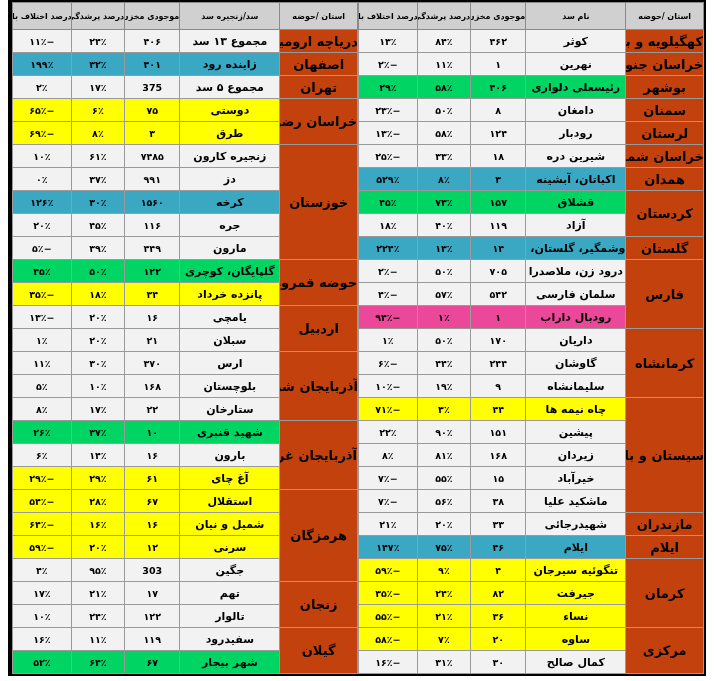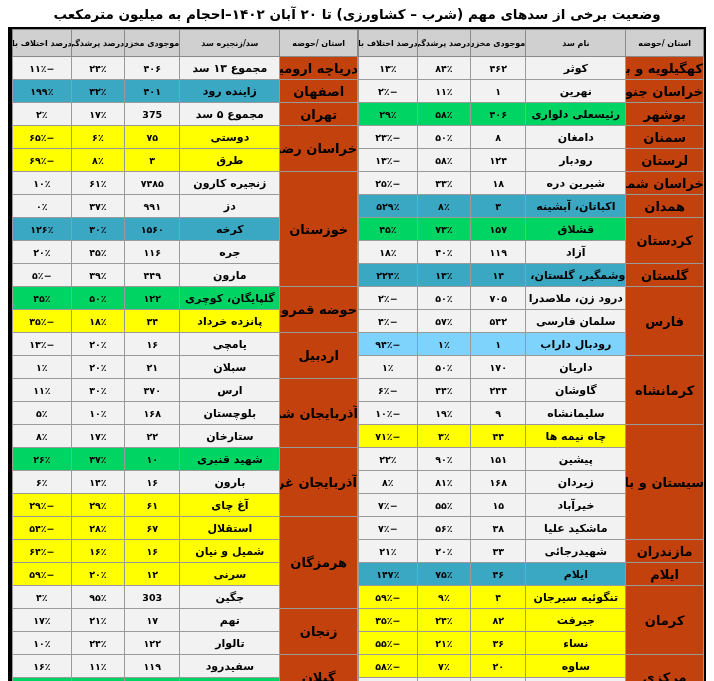--- a/index.html
+++ b/index.html
@@ -73,28 +73,27 @@
   col.c-dam{width:29%;}
   col.c-vol{width:16%;}
   col.c-fill{width:15.5%;}
   col.c-diff{width:17%;}
 
   
   .s-none{background:#f2f2f2;}
   .s-blue{background:#3ba8c3;}
   .s-green{background:#00d564;}
   .s-yellow{background:#ffff00;}
-  .s-orange{background:#7dd3fc;}
+  .s-orange{background:#ec4899;}
 </style>
 </head>
 <body>
 
 <div class="page">
 
-  <div class="title">وضعیت برخی از سدهای مهم (شرب – کشاورزی) تا ۲۰ آبان ۱۴۰۲–احجام به میلیون مترمکعب</div>
 
   <div class="tables-wrap">
 
     <div class="tbl-col right">
       <table>
         <colgroup>
           <col class="c-prov">
             <col class="c-dam">
             <col class="c-vol">
             <col class="c-fill">

